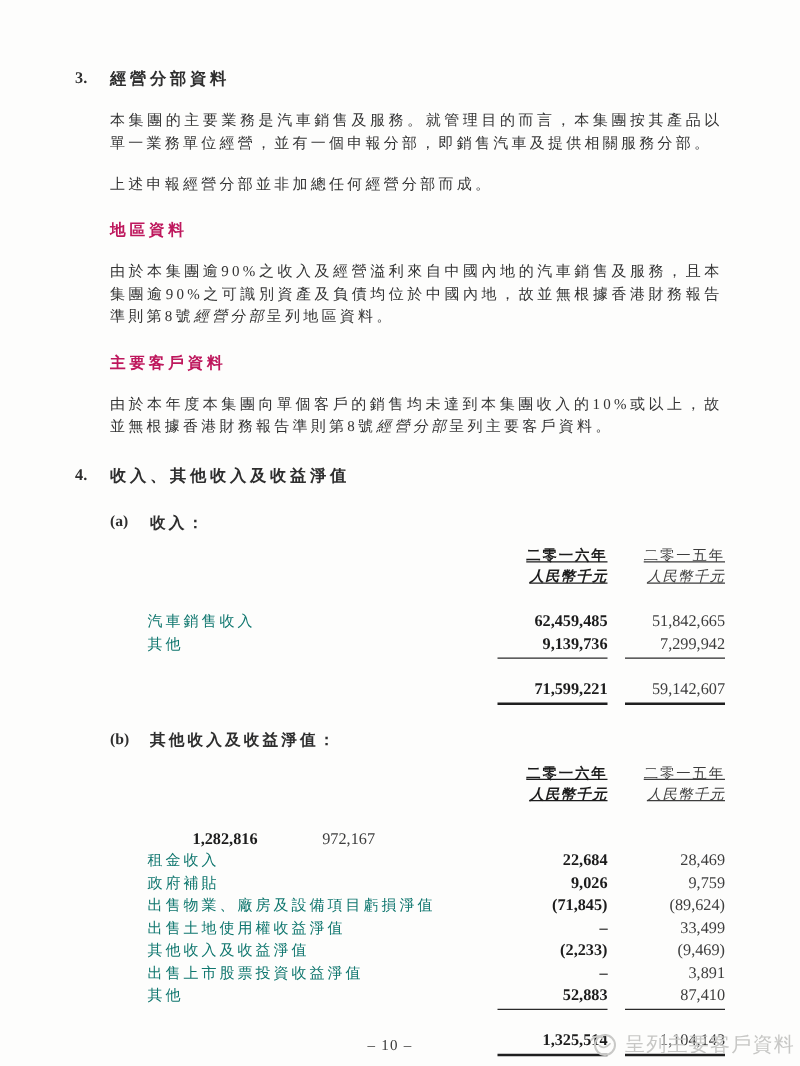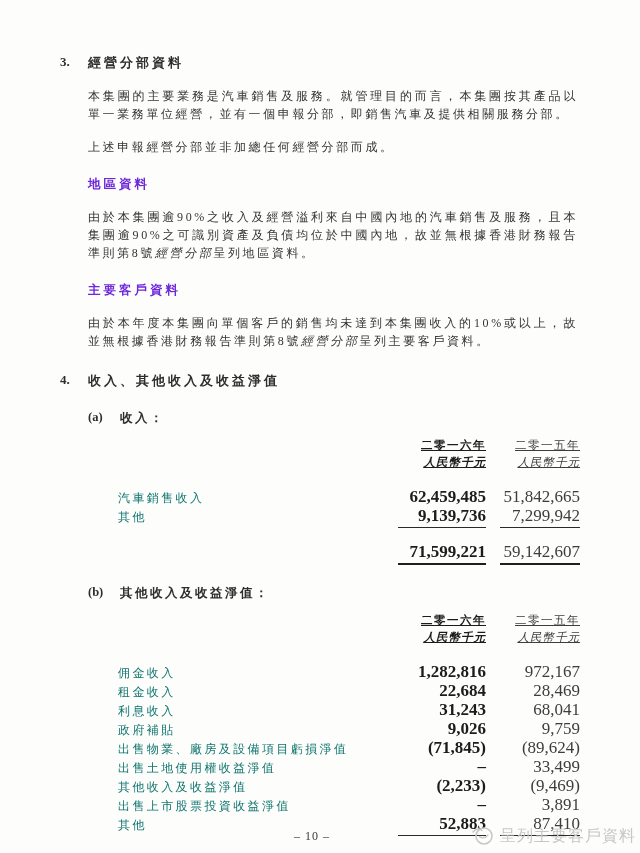--- a/index.html
+++ b/index.html
@@ -18,32 +18,32 @@
 
   .indent1 { margin-left:28px; margin-right:2px; }
 
   p.para {
     font-size:12px; line-height:18px; letter-spacing:2.6px;
     text-align:justify; margin-top:15px; color:#343434;
   }
   p.para .em { font-style:italic; }
   .subhead {
     font-weight:bold; font-size:12.5px; letter-spacing:3px;
-    margin-top:20px; color:#6d28d9;
+    margin-top:20px; color:#be185d;
   }
 
   .sec4 { margin-top:22px; }
   .sub-item { display:flex; font-size:12.5px; font-weight:bold; letter-spacing:2.5px; margin-top:20px; }
   .sub-label { width:32px; flex:0 0 32px; font-weight:bold; letter-spacing:0; }
 
   
   .fin-table { margin-left:58px; margin-top:10px; }
   .t-head-row, .t-row, .t-total-row { display:flex; align-items:baseline; }
   .t-label { flex:1; font-size:12px; letter-spacing:2.4px; color:#0f766e; line-height:17px; }
-  .c16, .c15 { text-align:right; font-size:17px; line-height:17px; white-space:nowrap; }
+  .c16, .c15 { text-align:right; font-size:13px; line-height:17px; white-space:nowrap; }
   .c16 { width:88px; flex:0 0 88px; font-weight:bold; color:#1c1c1c; }
   .c15 { width:80px; flex:0 0 80px; margin-left:14px; color:#3d3d3d; }
   .t-head-row .c16, .t-head-row .c15 { font-size:11.5px; letter-spacing:1.5px;text-decoration:underline; }
   .t-head-row.units .c16, .t-head-row.units .c15 { font-style:italic; letter-spacing:1px; }
   .t-head-row.years { margin-top:8px; }
   .t-head-row.years .c15 { font-weight:normal; }
   .t-body { margin-top:17px; }
   .t-row.rule .c16, .t-row.rule .c15 { border-bottom:1.5px solid #2a2a2a; padding-bottom:3px; }
   .t-total-row { margin-top:15px; }
   .t-total-row .c16, .t-total-row .c15 { border-bottom:2.5px solid #1f1f1f; padding-bottom:3px; }
@@ -131,33 +131,27 @@
         <span class="c16">二零一六年</span>
         <span class="c15">二零一五年</span>
       </div>
       <div class="t-head-row units">
         <span class="t-label"></span>
         <span class="c16">人民幣千元</span>
         <span class="c15">人民幣千元</span>
       </div>
       <div class="t-body">
         <div class="t-row">
-          <span class="t-label">佣金收入</span>
           <span class="c16">1,282,816</span>
           <span class="c15">972,167</span>
         </div>
         <div class="t-row">
           <span class="t-label">租金收入</span>
           <span class="c16">22,684</span>
           <span class="c15">28,469</span>
-        </div>
-        <div class="t-row">
-          <span class="t-label">利息收入</span>
-          <span class="c16">31,243</span>
-          <span class="c15">68,041</span>
         </div>
         <div class="t-row">
           <span class="t-label">政府補貼</span>
           <span class="c16">9,026</span>
           <span class="c15">9,759</span>
         </div>
         <div class="t-row">
           <span class="t-label">出售物業、廠房及設備項目虧損淨值</span>
           <span class="c16">(71,845)</span>
           <span class="c15">(89,624)</span>

